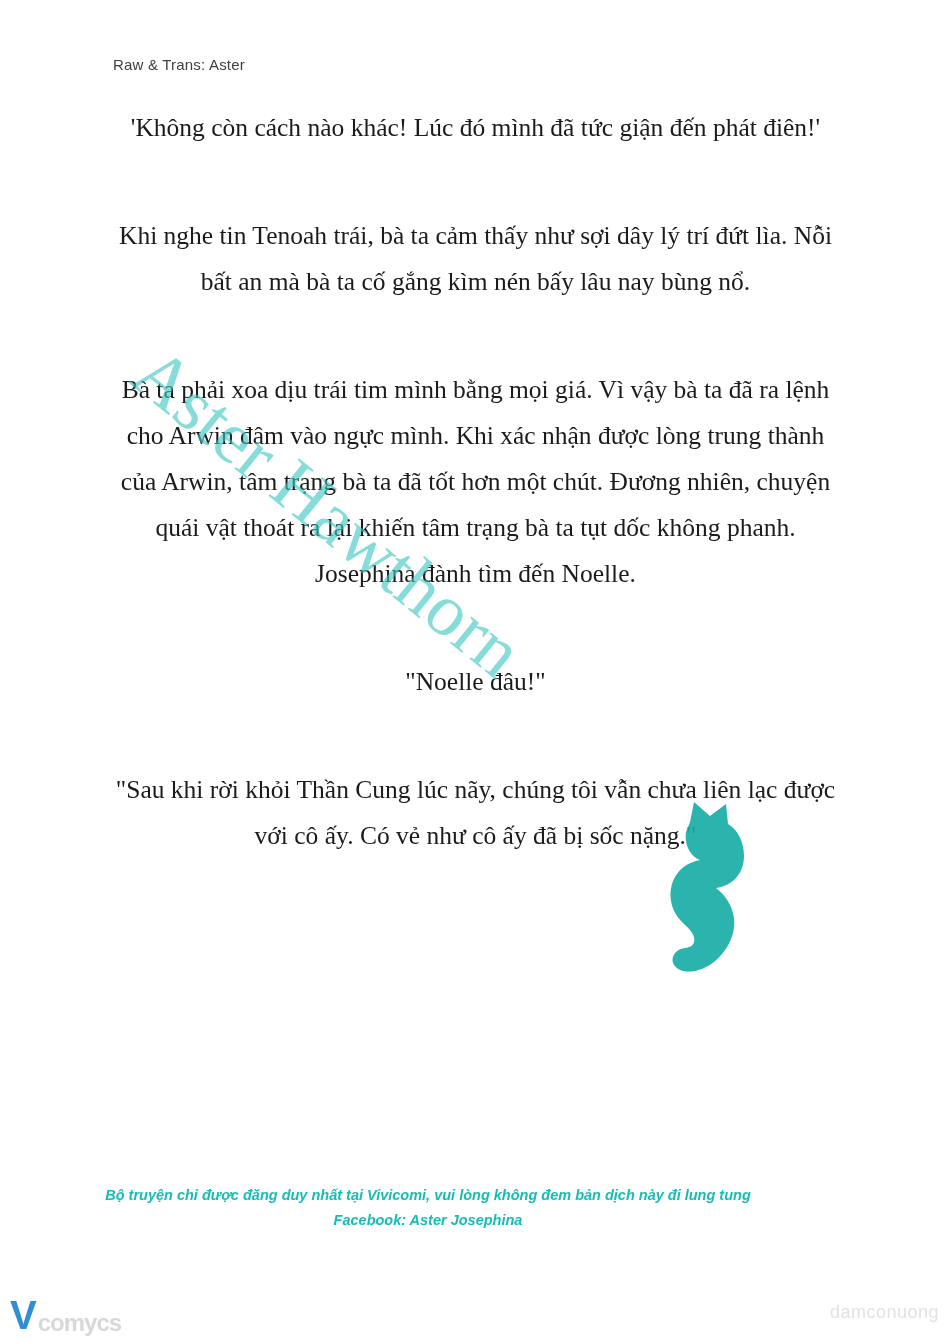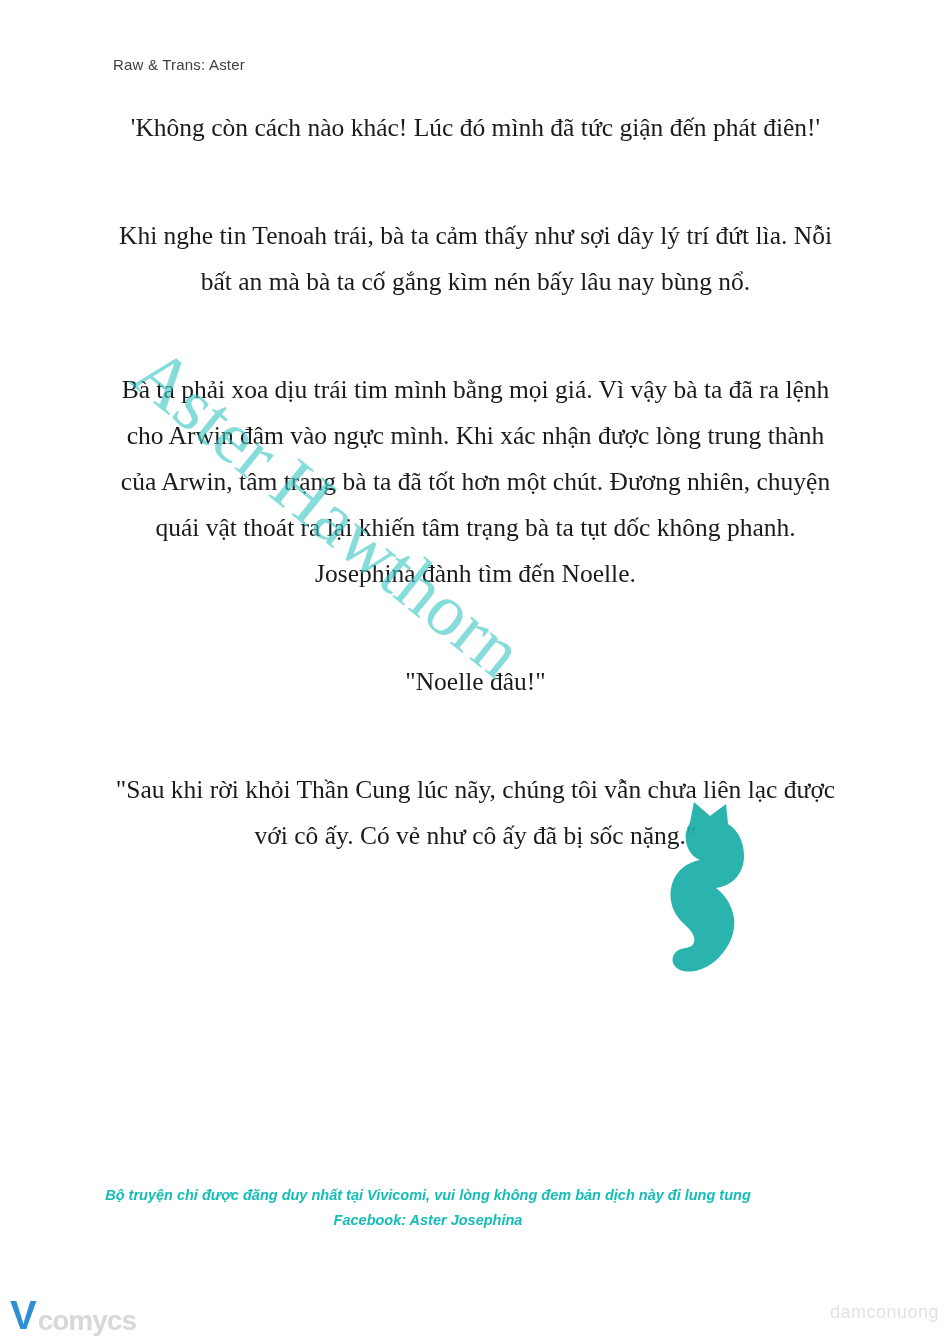--- a/index.html
+++ b/index.html
@@ -99,21 +99,21 @@
   .brand-left .v {
     font-family: "Liberation Sans", sans-serif;
     font-size: 40px;
     font-weight: bold;
     color: #2f8fd6;
     line-height: 1;
     letter-spacing: -1px;
   }
   .brand-left .rest {
     font-family: "Liberation Sans", sans-serif;
-    font-size: 28px;
+    font-size: 24px;
     font-weight: bold;
     color: #d8d8d8;
     line-height: 1;
     letter-spacing: -1px;
   }
   .brand-right {
     position: absolute;
     right: 11px;
     bottom: 20px;
     font-family: "Liberation Sans", sans-serif;

